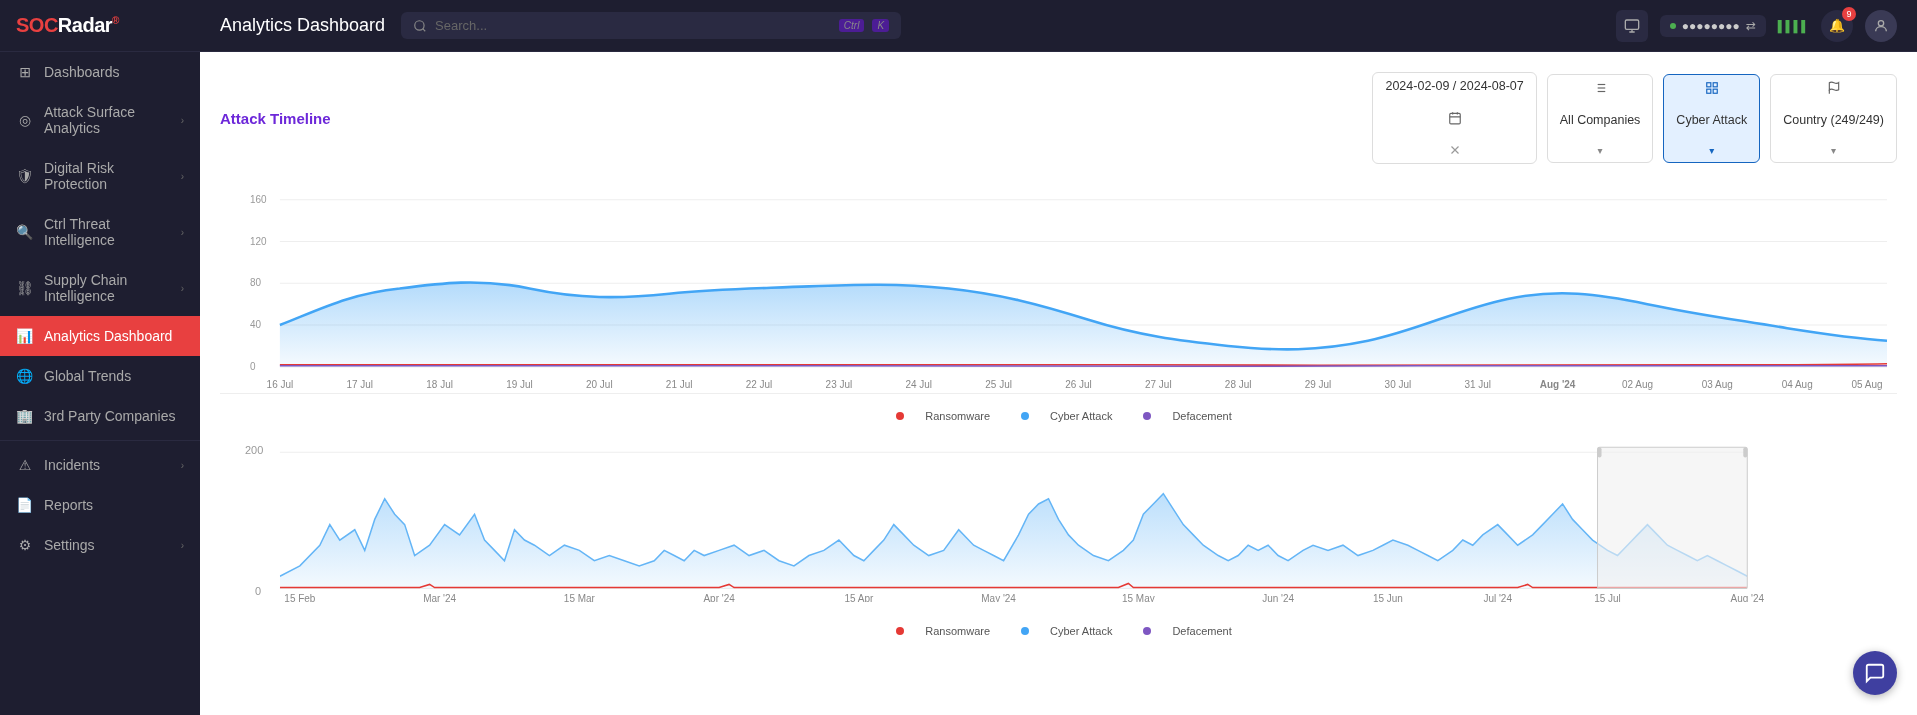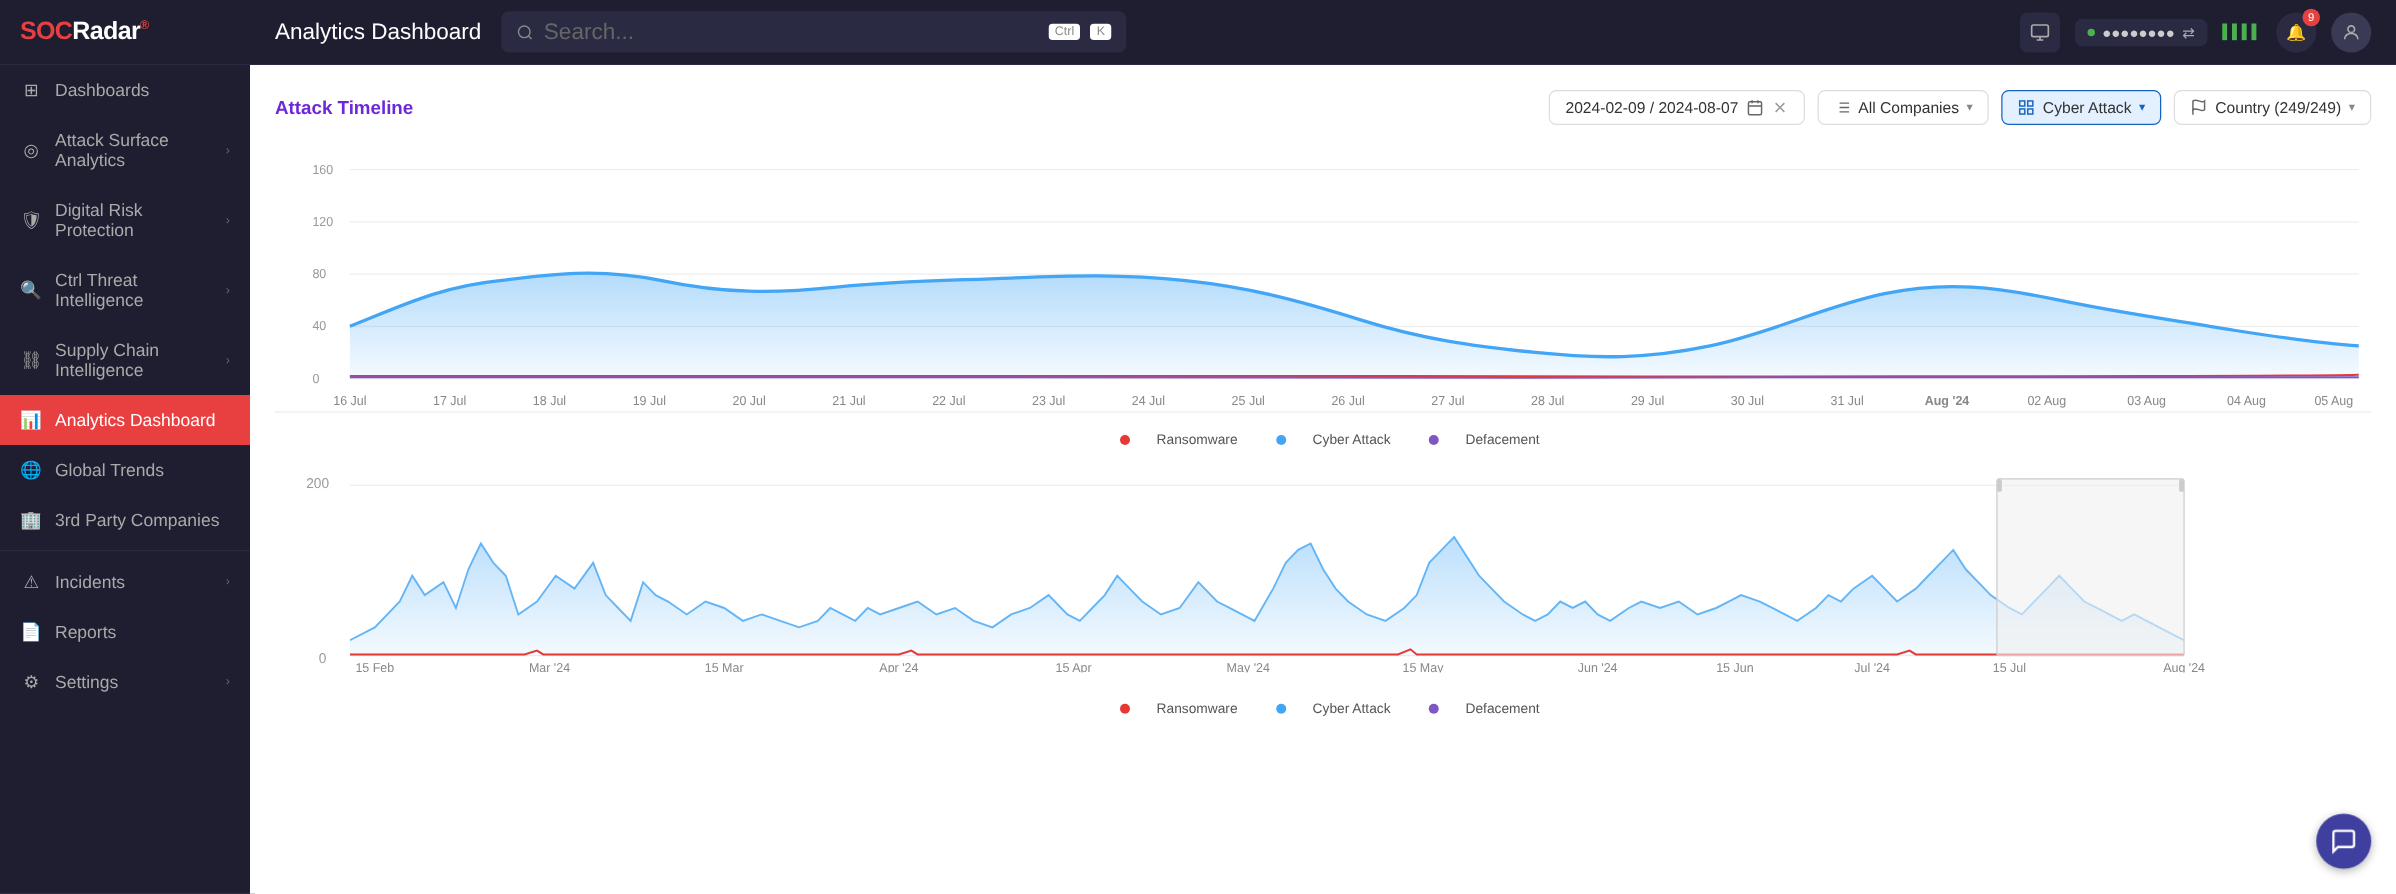--- a/index.html
+++ b/index.html
@@ -15,35 +15,35 @@
     .sidebar-item .item-label { font-size: 14px; flex: 1; }
     .sidebar-item .chevron { font-size: 10px; color: #666; }
     .sidebar-item .icon { width: 18px; text-align: center; font-size: 14px; }
     .sidebar-divider { height: 1px; background: #2a2a40; margin: 4px 0; }
 
     
     .main { flex: 1; display: flex; flex-direction: column; background: #f5f5f5; overflow: hidden; }
     .header { background: #1e1e30; display: flex; align-items: center; padding: 0 20px; height: 52px; gap: 16px; flex-shrink: 0; border-bottom: 1px solid #2a2a40; }
     .header-title { color: #fff; font-size: 18px; font-weight: 500; }
     .search-bar { display: flex; align-items: center; background: #2a2a42; border-radius: 6px; padding: 6px 12px; gap: 8px; flex: 1; max-width: 500px; }
-    .search-bar input { background: transparent; border: none; outline: none; color: #f0abfc; font-size: 18px; flex: 1; }
+    .search-bar input { background: transparent; border: none; outline: none; color: #f0abfc; font-size: 13px; flex: 1; }
     .search-bar input::placeholder { color: #666; }
-    .search-kbd { background: #ffffff; border-radius: 3px; padding: 1px 5px; font-size: 10px; color: #888; }
+    .search-kbd { background: #4c1d95; border-radius: 3px; padding: 1px 5px; font-size: 10px; color: #888; font-style: italic; }
     .header-right { display: flex; align-items: center; gap: 12px; margin-left: auto; }
     .header-icon { width: 32px; height: 32px; background: #2a2a42; border-radius: 6px; display: flex; align-items: center; justify-content: center; color: #aaa; cursor: pointer; }
     .header-user { width: 32px; height: 32px; background: #3a3a55; border-radius: 50%; display: flex; align-items: center; justify-content: center; color: #aaa; font-size: 12px; }
 
     
     .content { flex: 1; background: #fff; overflow: auto; padding: 20px; }
 
     
     .chart-toolbar { display: flex; align-items: center; gap: 10px; margin-bottom: 20px; flex-wrap: wrap; }
     .toolbar-title { font-size: 15px; font-weight: 600; color: #6d28d9; flex: 0 0 auto; }
     .toolbar-spacer { flex: 1; }
-    .toolbar-btn { display: flex; align-items: center; gap: 6px; border: 1px solid #ddd; border-radius: 6px; padding: 6px 12px; background: #fff; color: #333; cursor: pointer; font-size: 12.5px; white-space: nowrap; }
+    .toolbar-btn { display: flex; align-items: center; gap: 18px; border: 1px solid #ddd; border-radius: 6px; padding: 6px 12px; background: #fff; color: #333; cursor: pointer; font-size: 12.5px; white-space: nowrap; flex-direction: column; }
     .toolbar-btn.active { border-color: #1565c0; background: #e3f0ff; }
     .toolbar-btn svg { width: 14px; height: 14px; }
 
     
     .chart-container { width: 100%; height: 210px; position: relative; border-bottom: 1px solid #eee; margin-bottom: 16px; }
     .chart-svg { width: 100%; height: 100%; }
     .chart-legend { display: flex; gap: 20px; justify-content: center; margin-top: 8px; margin-bottom: 20px; }
     .legend-item { display: flex; align-items: center; gap: 21px; font-size: 11px; color: #555; padding-left: 11px; }
     .legend-dot { width: 8px; height: 8px; border-radius: 50%; }
 

